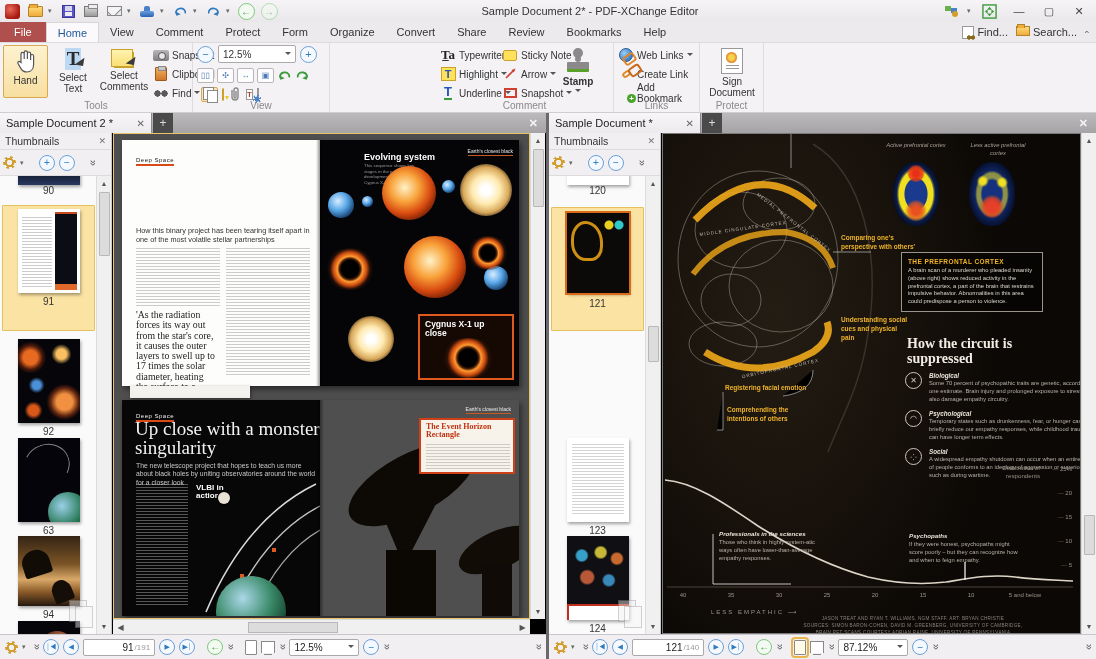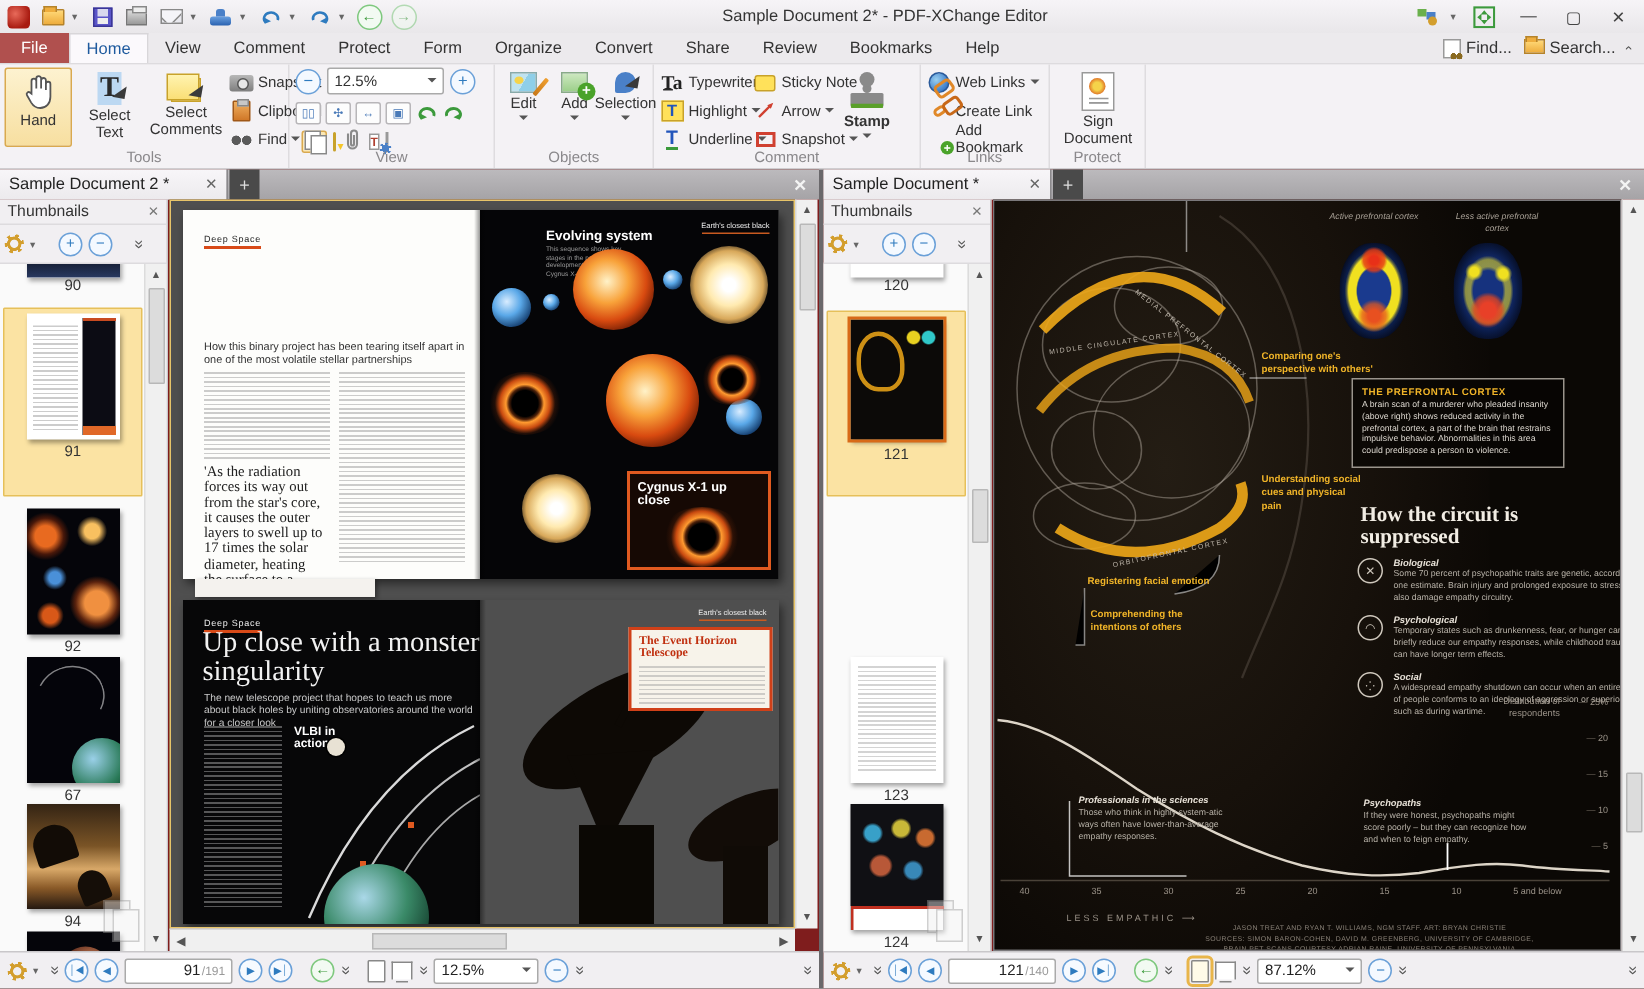--- a/index.html
+++ b/index.html
@@ -107,21 +107,21 @@
   .i-bkmadd { width:9px; height:13px; background:#3a7ac8; clip-path:polygon(0 0,100% 0,100% 100%,50% 72%,0 100%); position:relative; }
   .i-addbk { position:relative; width:16px; height:14px; }
   .i-addbk:after { content:"+"; position:absolute; right:-2px; bottom:-3px; width:9px; height:9px; background:#4aa32a; border-radius:50%; color:#fff; font-size:8px; line-height:9px; text-align:center; font-weight:bold; }
   .i-signdoc { width:22px; height:27px; background:#fff; border:1px solid #999; position:relative; }
   .i-signdoc:before { content:""; position:absolute; left:4px; top:3px; width:11px; height:11px; border-radius:50%; background:radial-gradient(circle,#f5d34a 35%,#e07828 70%); }
   .i-signdoc:after { content:""; position:absolute; left:4px; bottom:3px; width:13px; height:5px;
      background:linear-gradient(#999 1px,transparent 1px) 0 0/13px 3px; }
 
   
   .workspace { position:absolute; left:0; top:113px; width:1096px; height:546px; background:#6a686b; }
-  .pane { position:absolute; top:0; height:546px; background:#7f1d1d;text-decoration:underline; }
+  .pane { position:absolute; top:0; height:546px; background:#000000;text-decoration:underline; }
   .pane.lp { left:0; width:546px; }
   .pane.rp { left:549px; width:547px; }
   .tabbar { position:absolute; left:0; top:0; width:100%; height:20px; background:linear-gradient(#bcbabd,#a5a3a6); display:flex; align-items:stretch; }
   .doctab { width:152px; background:linear-gradient(#f8f6f9,#eceaed); display:flex; align-items:center; font-size:11px; padding:0 6px; gap:6px; border-right:1px solid #8a888b; }
   .doctab .x { margin-left:auto; color:#666; font-size:10px; }
   .newtab { width:20px; background:#4a4a4a; color:#ddd; display:flex; align-items:center; justify-content:center; font-size:12px; margin-left:1px; }
   .tabbar .farx { margin-left:auto; color:#f4f4f4; font-weight:bold; padding:0 8px; display:flex; align-items:center; font-size:11px; }
 
   .sidebar { position:absolute; left:0; top:20px; width:112px; height:501px; background:#f1eff2; border-right:1px solid #c9c7ca; }
   .sb-head { height:17px; display:flex; align-items:center; padding:0 5px; font-size:10.5px; color:#333; border-bottom:1px solid #dddbde; }
@@ -440,38 +440,20 @@
         <span><span class="i-comm"></span></span>
         <span><svg width="14" height="15" viewBox="0 0 14 15">
               <path d="M4 4v7a3 3 0 0 0 6 0V4a2 2 0 0 0-4 0v7a1 1 0 0 0 2 0V5" fill="none" stroke="#8a8a8a" stroke-width="1.4"></path>
             </svg></span>
         <span><span class="i-pgT">T</span></span>
         <span><span class="i-pgear"></span></span>
       </div>
       <div class="glabel">View</div>
     </div>
 
-    <div class="rgroup" style="left:330px;width:106px;">
-      <div class="bigbtn" style="left:3px;width:32px;">
-        <span class="i-editpic"></span>
-        <span class="blabel">Edit</span>
-          <span class="ddv"></span>
-      </div>
-      <div class="bigbtn" style="left:37px;width:32px;">
-        <span class="i-addplus"></span>
-        <span class="blabel">Add</span>
-          <span class="ddv"></span>
-      </div>
-      <div class="bigbtn" style="left:70px;width:34px;">
-        <span class="i-selblob"></span>
-        <span class="blabel">Selection</span>
-          <span class="ddv"></span>
-      </div>
-      <div class="glabel">Objects</div>
-    </div>
 
     <div class="rgroup" style="left:436px;width:178px;">
       <div class="smallrow" style="left:4px;top:4px;">
           <span class="ci">
             <span class="i-typew">T̲a</span>
           </span>
           <span>Typewriter</span>
           <span class="ddv"></span>
         </div>
       <div class="smallrow" style="left:4px;top:23px;">
@@ -584,21 +566,21 @@
           <div class="titem" style="top:33px;">
             <div class="tmb t91"></div>
             <div class="tnum" style="margin-top:3px;">91</div>
           </div>
           <div class="titem" style="top:163px;">
             <div class="tmb t92"></div>
             <div class="tnum" style="margin-top:3px;">92</div>
           </div>
           <div class="titem" style="top:262px;">
             <div class="tmb t93"></div>
-            <div class="tnum" style="margin-top:3px;">67</div>
+            <div class="tnum" style="margin-top:3px;">63</div>
           </div>
           <div class="titem" style="top:360px;">
             <div class="tmb t94"></div>
             <div class="tnum" style="margin-top:3px;">94</div>
           </div>
           <div class="titem" style="top:445px;">
             <div class="tmb t95"></div>
 
           </div>
           <div class="ghost-pages"></div>
@@ -668,21 +650,21 @@
             <div class="corner-lbl" style="right:8px;top:6px;">Earth's closest black</div>
             <svg style="position:absolute;inset:0;" width="199" height="216" viewBox="0 0 199 216">
               <ellipse cx="92" cy="84" rx="70" ry="30" transform="rotate(-28 92 84)" fill="#0d0905"></ellipse>
               <line x1="118" y1="34" x2="92" y2="84" stroke="#0d0905" stroke-width="5"></line>
               <path d="M58 104 L84 166 L118 100 Z" fill="#0d0905"></path>
               <rect x="66" y="150" width="50" height="66" fill="#0b0804"></rect>
               <ellipse cx="178" cy="150" rx="42" ry="19" transform="rotate(-24 178 150)" fill="#120c07"></ellipse>
               <rect x="162" y="164" width="30" height="52" fill="#100b06"></rect>
             </svg>
             <div class="callout" style="right:4px;top:18px;width:96px;height:56px;background:#f7f3ea;border-color:#d04018;">
-              <div style="position:absolute;left:5px;top:3px;font-size:8px;font-weight:bold;color:#c03010;font-family:'Liberation Serif',serif;line-height:1.05;">The Event Horizon Telescope</div>
+              <div style="position:absolute;left:5px;top:3px;font-size:8px;font-weight:bold;color:#c03010;font-family:'Liberation Serif',serif;line-height:1.05;">The Event Horizon Rectangle</div>
               <div class="ftxt" style="left:5px;top:24px;width:84px;height:26px;opacity:.45;"></div>
             </div>
           </div>
           <div class="spine"></div>
         </div>
       </div>
       <div class="vscroll">
         <div class="varr">▲</div>
         <div class="vthumb" style="top:16px;height:58px;"></div>
         <div class="varr" style="position:absolute;bottom:0;width:100%;">▼</div>

